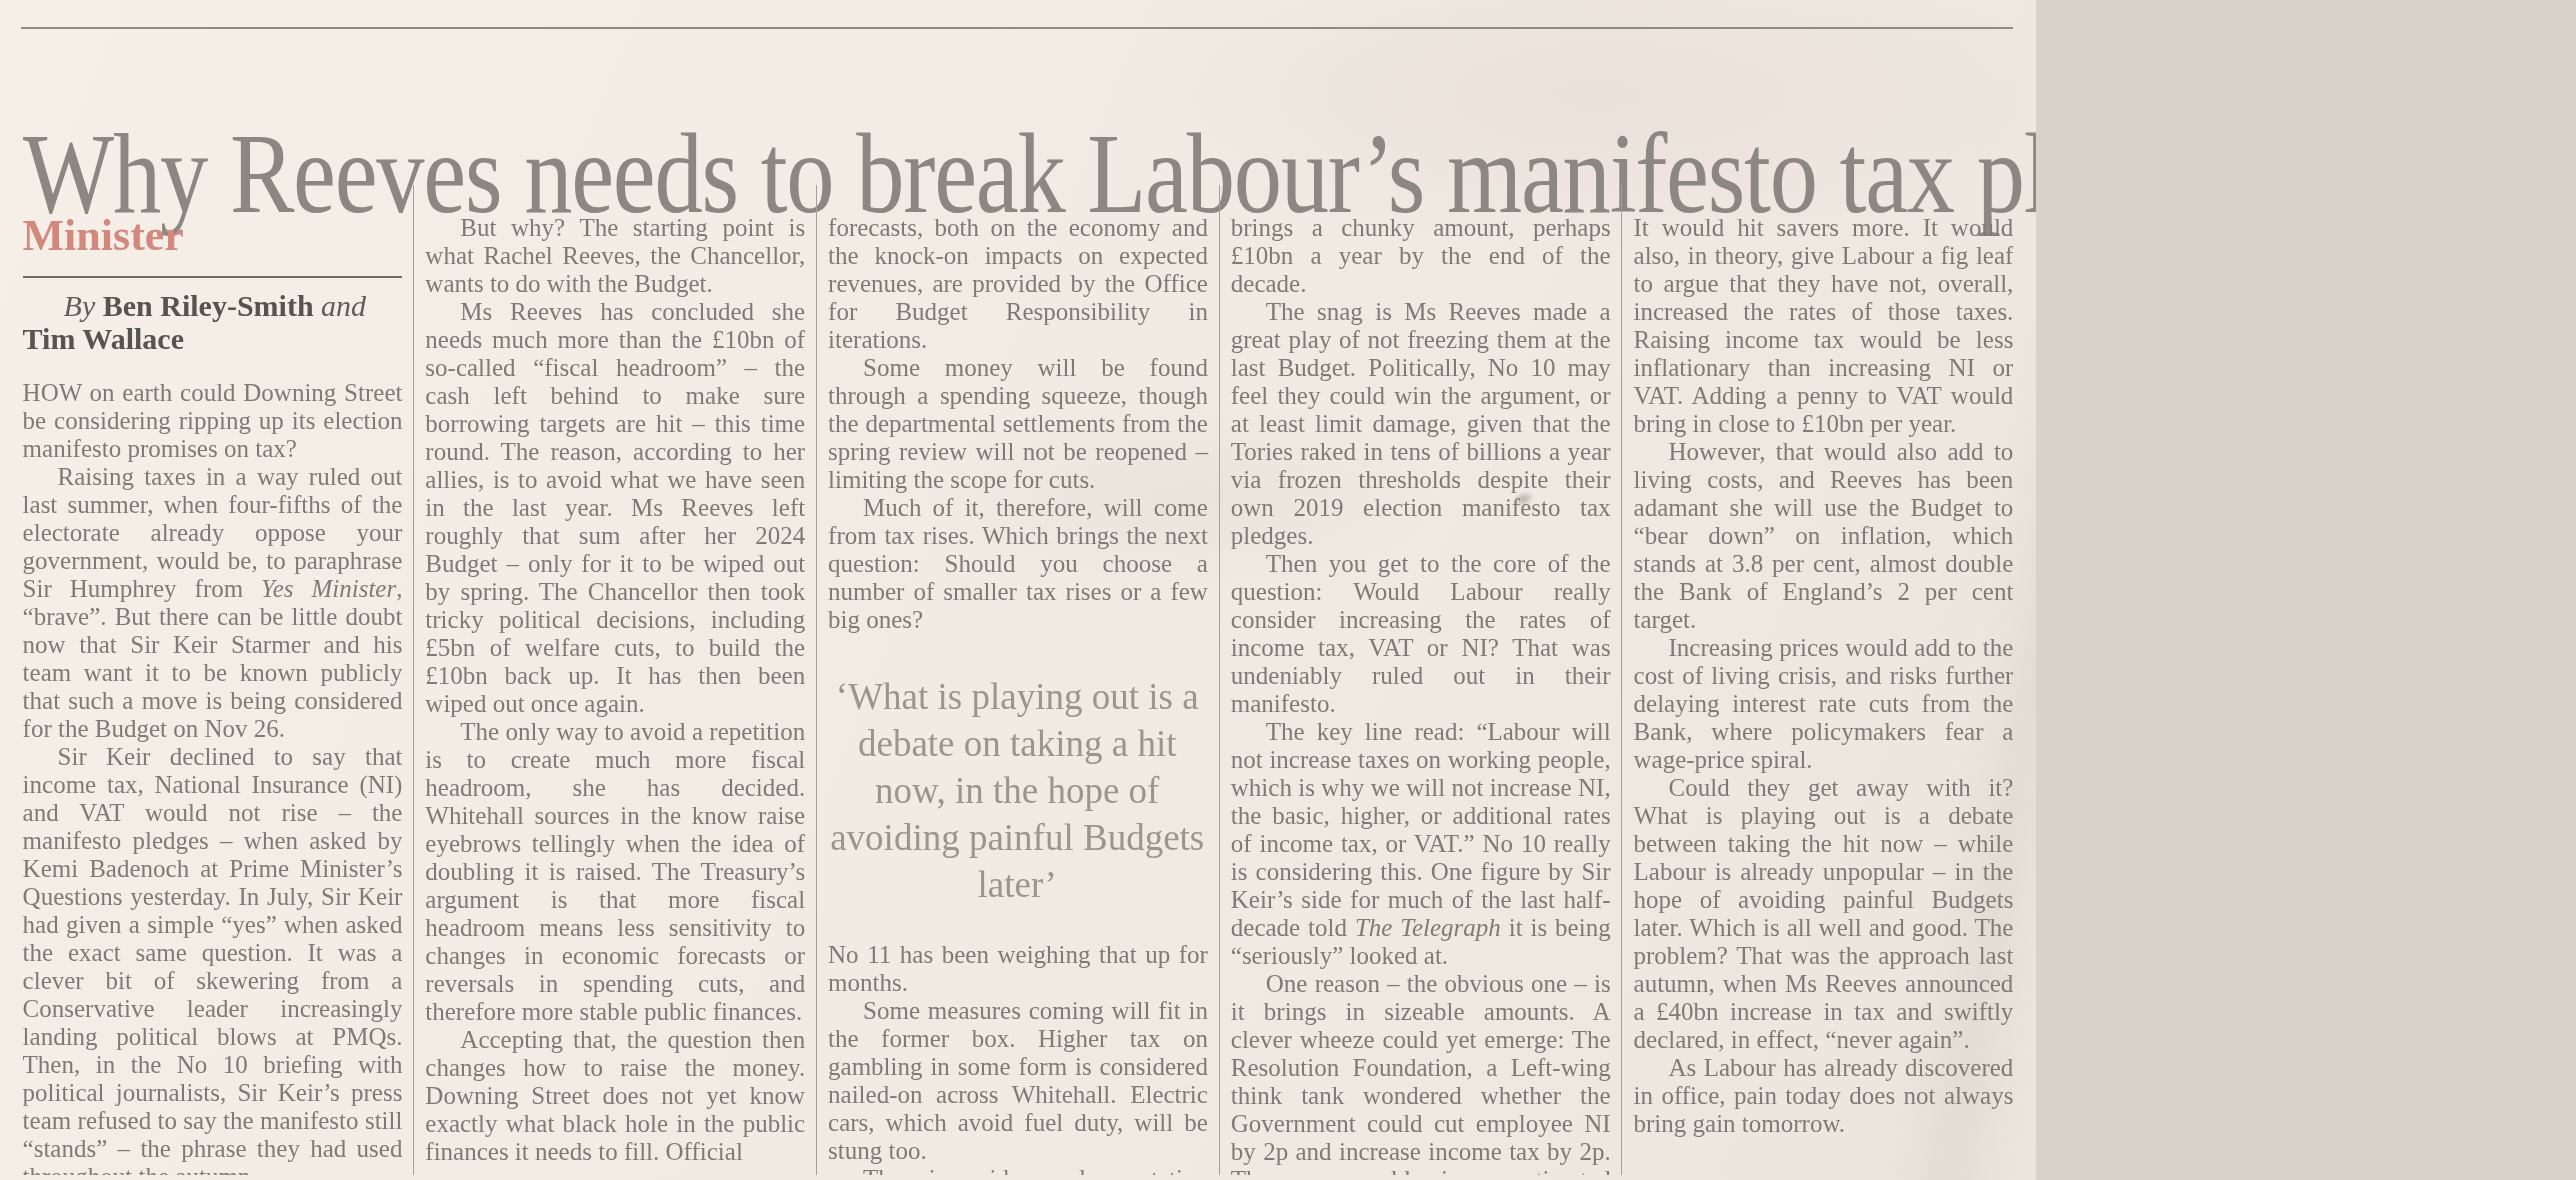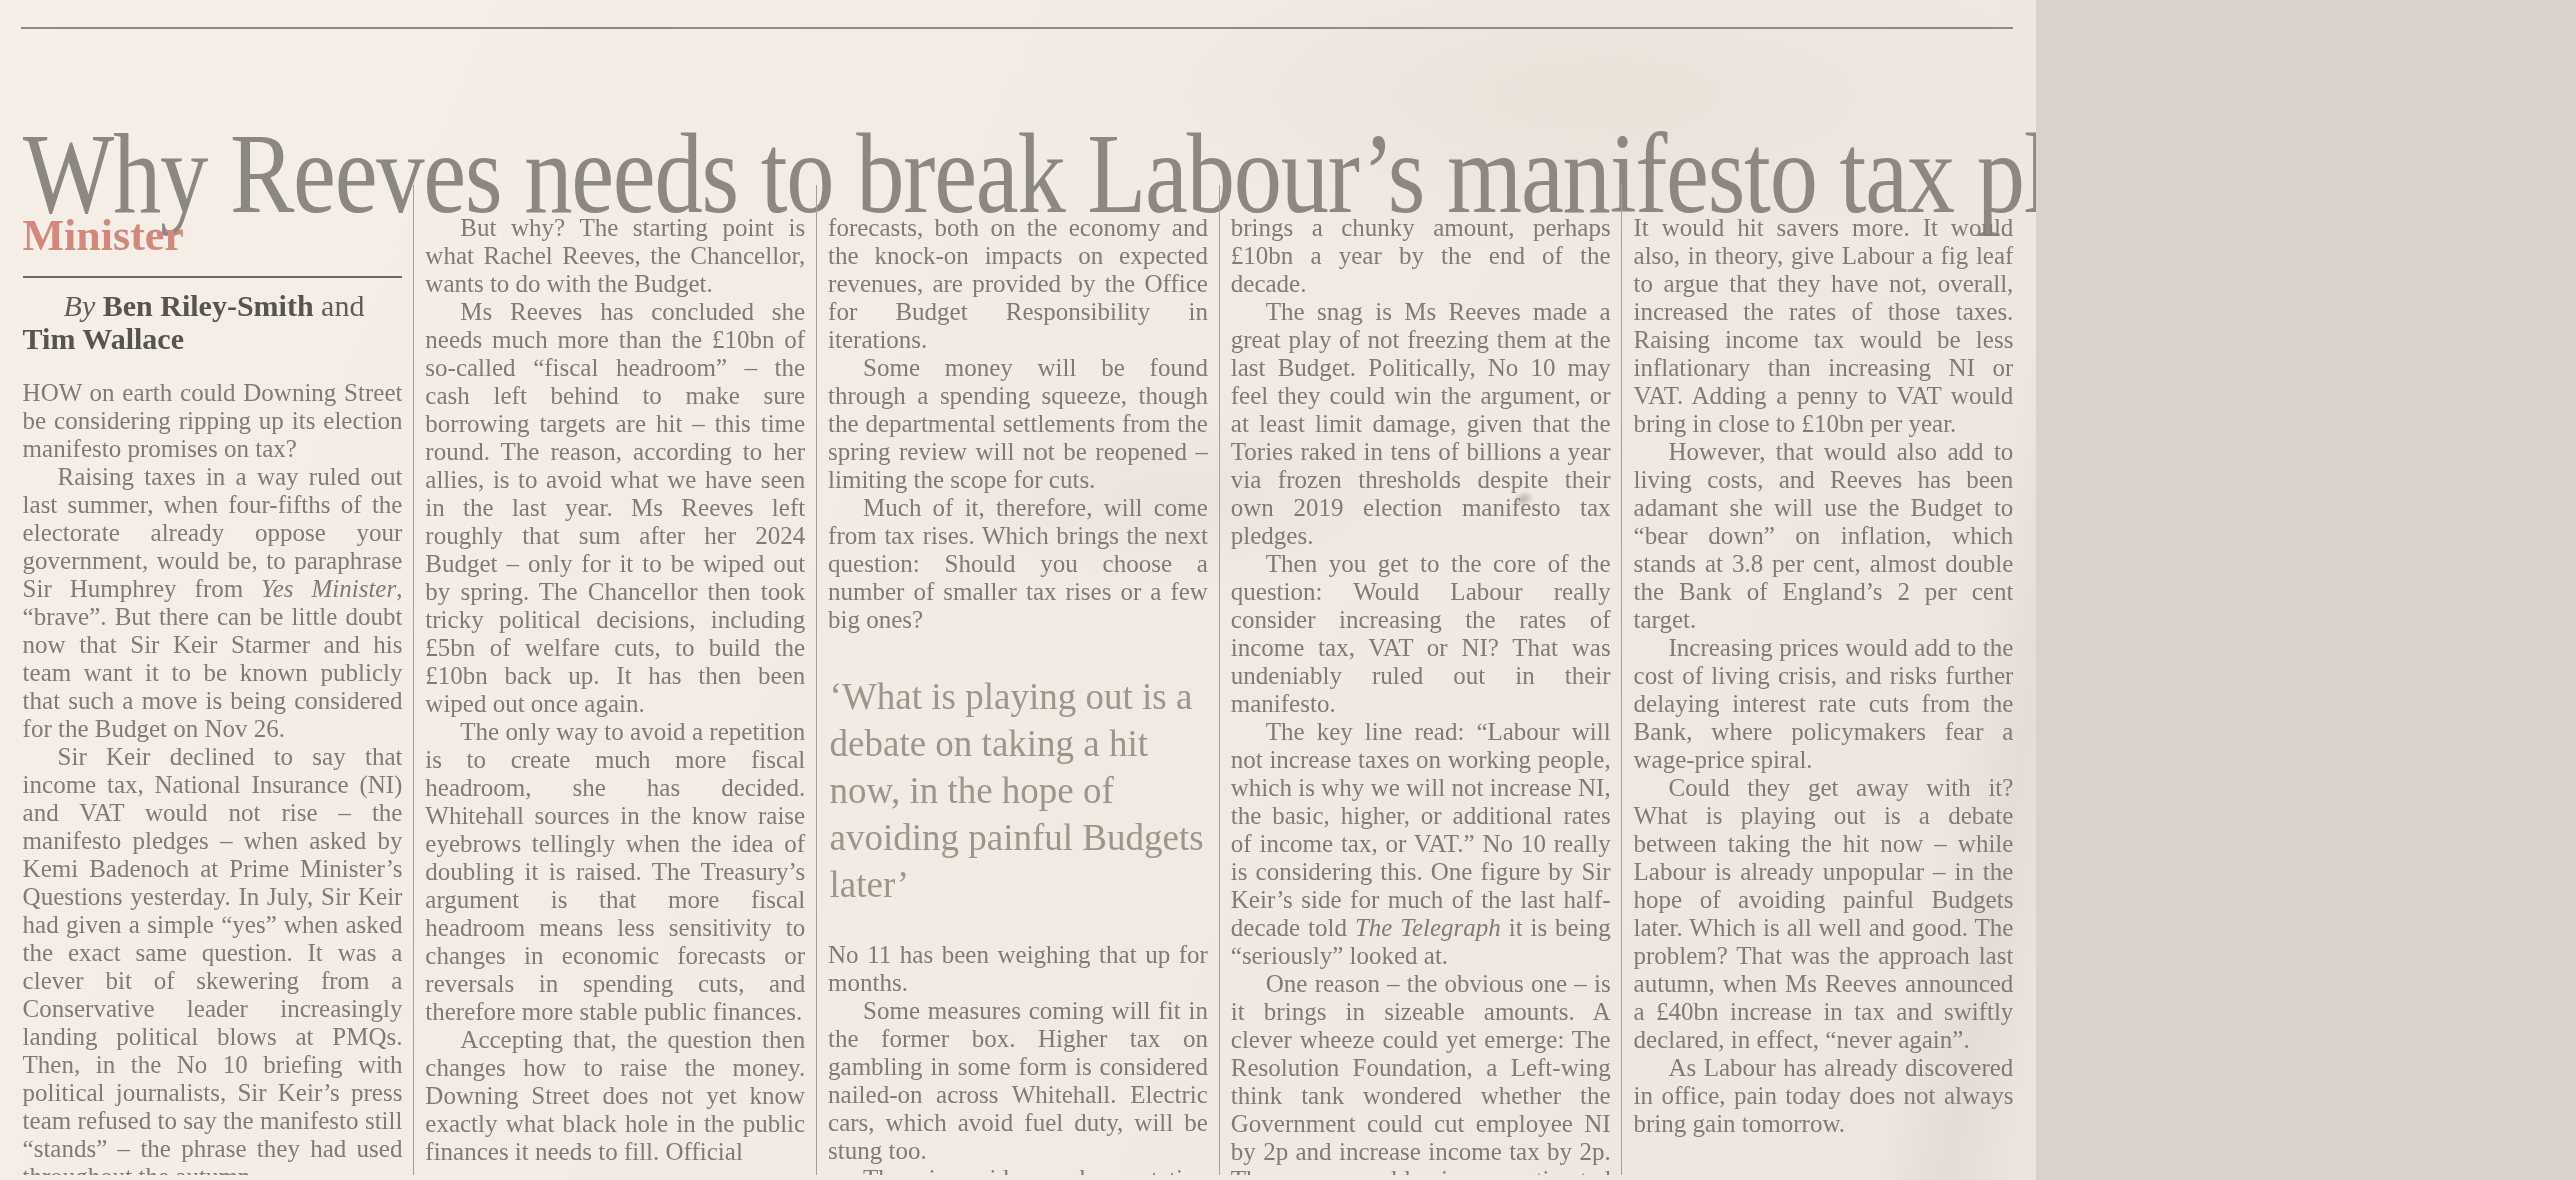--- a/index.html
+++ b/index.html
@@ -43,26 +43,26 @@
     margin:0; font-size:25px; line-height:28px;
     color:#7f7a73; text-align:justify;
   }
   .para.indent { text-indent:35px; }
   .seg-i { font-style:italic; }
   .kicker { font-size:44px; line-height:44px; font-weight:bold; color:#d2887d; margin:0; }
   .byline-rule { height:2.3px; background:#6e6962; margin-top:18px; }
   .byline { margin-top:10.6px; font-size:30px; line-height:33px; color:#57534d; }
   .byline .by { font-style:italic; font-weight:400; color:#615c55;margin-left:41px; }
   .byline .name { font-weight:bold; }
-  .byline .conj { color:#615c55; }
+  .byline .conj { font-style:italic; color:#615c55; }
   .col1-body { margin-top:24px; }
   .pull-quote {
     margin:39px 3px 33px 1.5px;
     font-size:37px; line-height:47px; color:#9b958c;
-    text-align:left;
+    text-align:center;
   }
 </style>
 </head>
 <body>
 
 <div class="page">
   <div class="texture"></div>
   <div class="smudge"></div>
   <div class="top-rule"></div>
 

